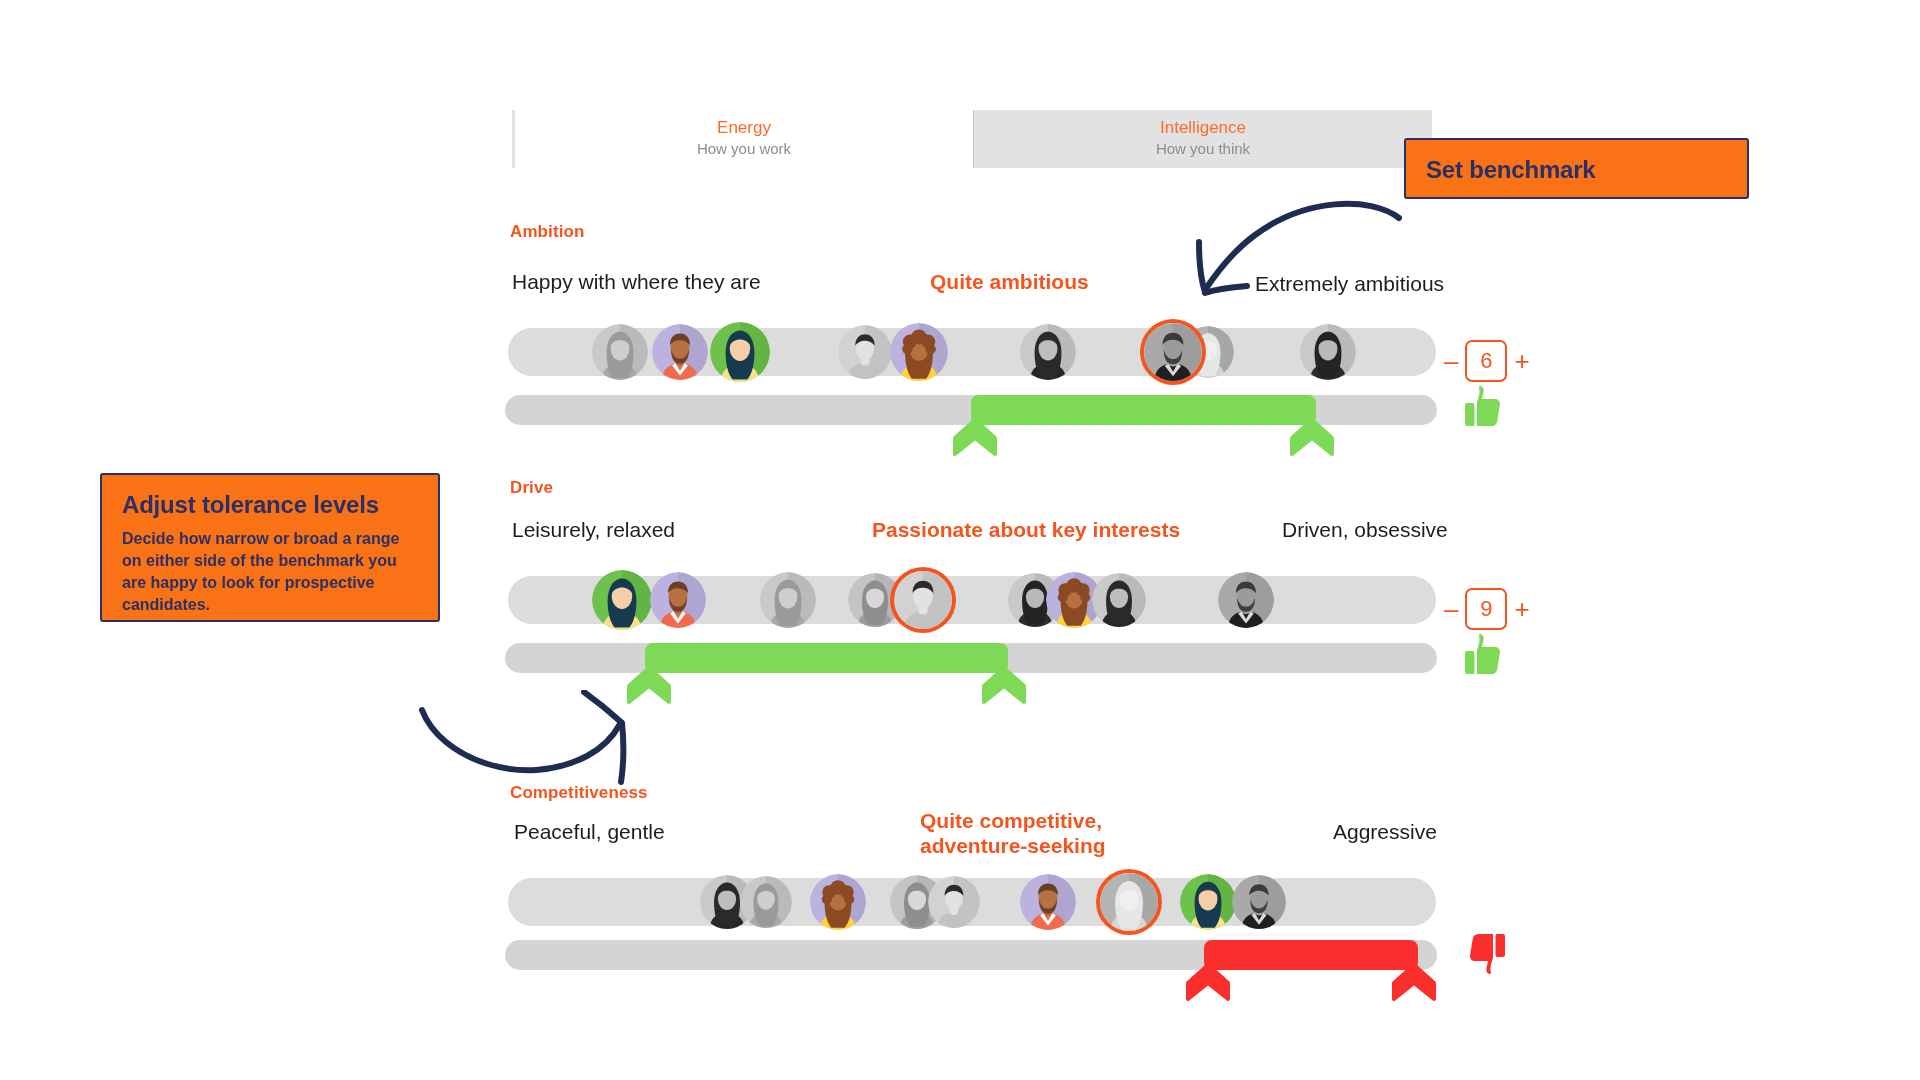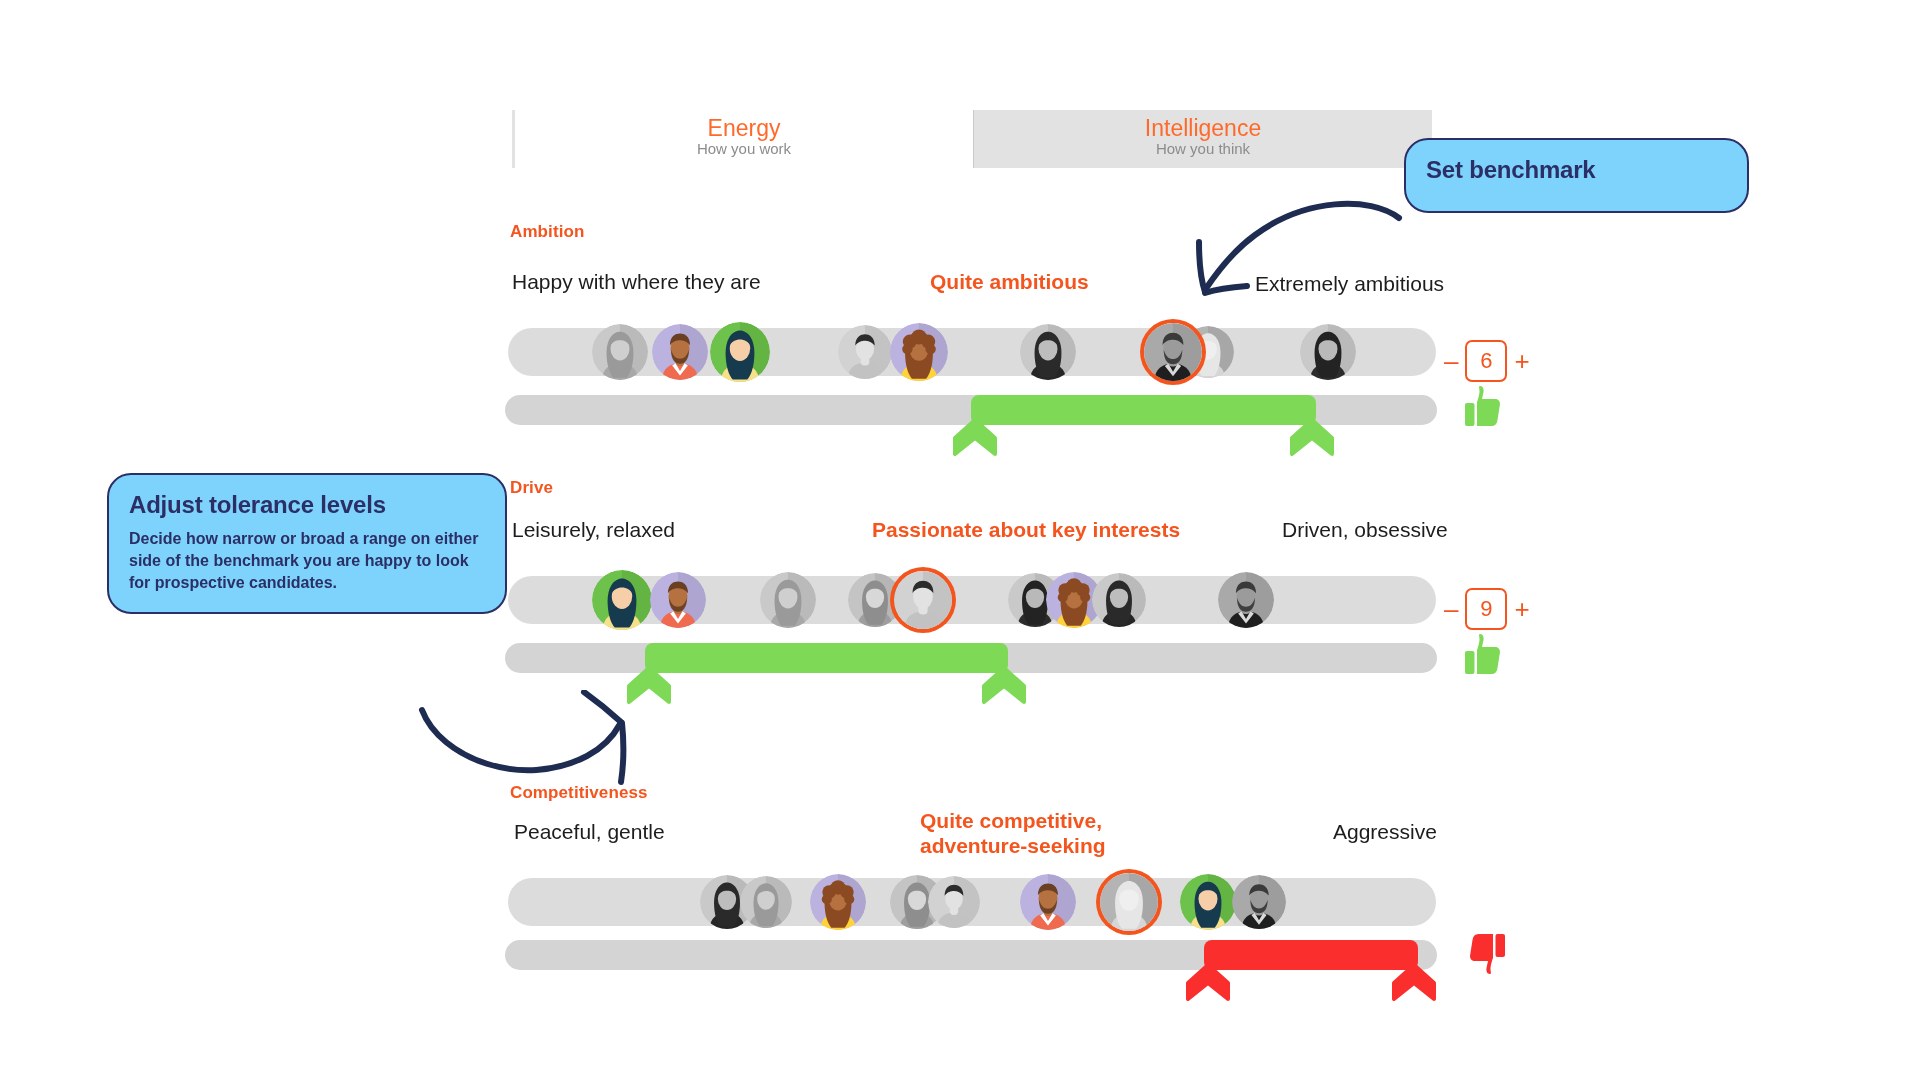--- a/index.html
+++ b/index.html
@@ -10,21 +10,21 @@
     position:relative;overflow:hidden;
   }
   .stage{position:absolute;left:0;top:0;width:1920px;height:1080px;}
 
   
   .tabs{position:absolute;left:512px;top:110px;width:920px;height:58px;display:flex;}
   .tab{flex:1;display:flex;flex-direction:column;align-items:center;justify-content:center;
        background:#e2e2e2;border-right:1px solid #c9c9c9;box-sizing:border-box;}
   .tab:last-child{border-right:none;}
   .tab.active{background:#ffffff;border-left:3px solid #e2e2e2;}
-  .tab-title{color:#ff6a2b;font-size:23px;line-height:20px;}
+  .tab-title{color:#ff6a2b;font-size:17px;line-height:20px;}
   .tab-sub{color:#8c8c8c;font-size:15px;line-height:22px;}
 
   
   .trait{position:absolute;left:0;width:1920px;}
   .trait-name{position:absolute;left:510px;font-size:17px;font-weight:bold;color:#f4551e;letter-spacing:.1px;}
   .anchor{position:absolute;font-size:21px;color:#1d1d1d;white-space:pre;}
   .anchor.mid{color:#f4551e;font-weight:bold;}
 
   
   .avatar-track{position:absolute;height:48px;background:#dcdcdc;border-radius:24px;}
@@ -41,22 +41,22 @@
   .handle svg{display:block;}
 
   
   .stepper{position:absolute;display:flex;align-items:center;gap:7px;}
   .step-btn{color:#f4551e;font-size:26px;line-height:26px;font-weight:400;cursor:pointer;user-select:none;}
   .step-box{width:38px;height:38px;border:2px solid #f4551e;border-radius:7px;
             display:flex;align-items:center;justify-content:center;color:#f4551e;font-size:22px;}
   .thumb{position:absolute;}
 
   
-  .callout{position:absolute;border:2px solid #2b2f66;border-radius:24px;background:#7dd3fc;
-           box-sizing:border-box;padding:16px 20px 18px 20px;}
+  .callout{position:absolute;border:2px solid #2b2f66;border-radius:3px;background:#f97316;
+           box-sizing:border-box;padding:16px 20px 4px 20px;}
   .callout h3{margin:0 0 9px 0;font-size:24px;color:#2b2f66;font-weight:bold;letter-spacing:-.2px;}
   .callout p{margin:0;font-size:16px;line-height:22px;color:#2b2f66;font-weight:bold;}
   .callout p + p{margin-top:20px;}
 
   .arrow{position:absolute;pointer-events:none;}
 </style>
 </head>
 <body>
 
 <div class="stage">
@@ -172,21 +172,21 @@
           <rect x="3" y="21" width="9.5" height="23" rx="2" fill="#fb2e2e"></rect>
         </g>
       </svg>
     </div>
   </div>
 
   <div class="callout" style="left:1404px;top:138px;width:345px;">
     <h3>Set benchmark</h3>
   </div>
 
-  <div class="callout" style="left:100px;top:473px;width:400px;margin-left:7px;">
+  <div class="callout" style="left:100px;top:473px;width:340px;">
     <h3>Adjust tolerance levels</h3>
     <p>Decide how narrow or broad a range on either side of the benchmark you are happy to look for prospective candidates.</p>
   </div>
 
   <svg class="arrow" style="left:1155px;top:190px;" width="260" height="110">
     <path d="M244 28 C215 6 150 8 100 45 C78 61 62 82 50 100" stroke="#1f2c52" stroke-width="6" fill="none" stroke-linecap="round"></path>
     <path d="M44 52 C44 72 46 90 50 102" stroke="#1f2c52" stroke-width="6" fill="none" stroke-linecap="round"></path>
     <path d="M50 103 C62 99 78 97 92 96" stroke="#1f2c52" stroke-width="6" fill="none" stroke-linecap="round"></path>
   </svg>
 

